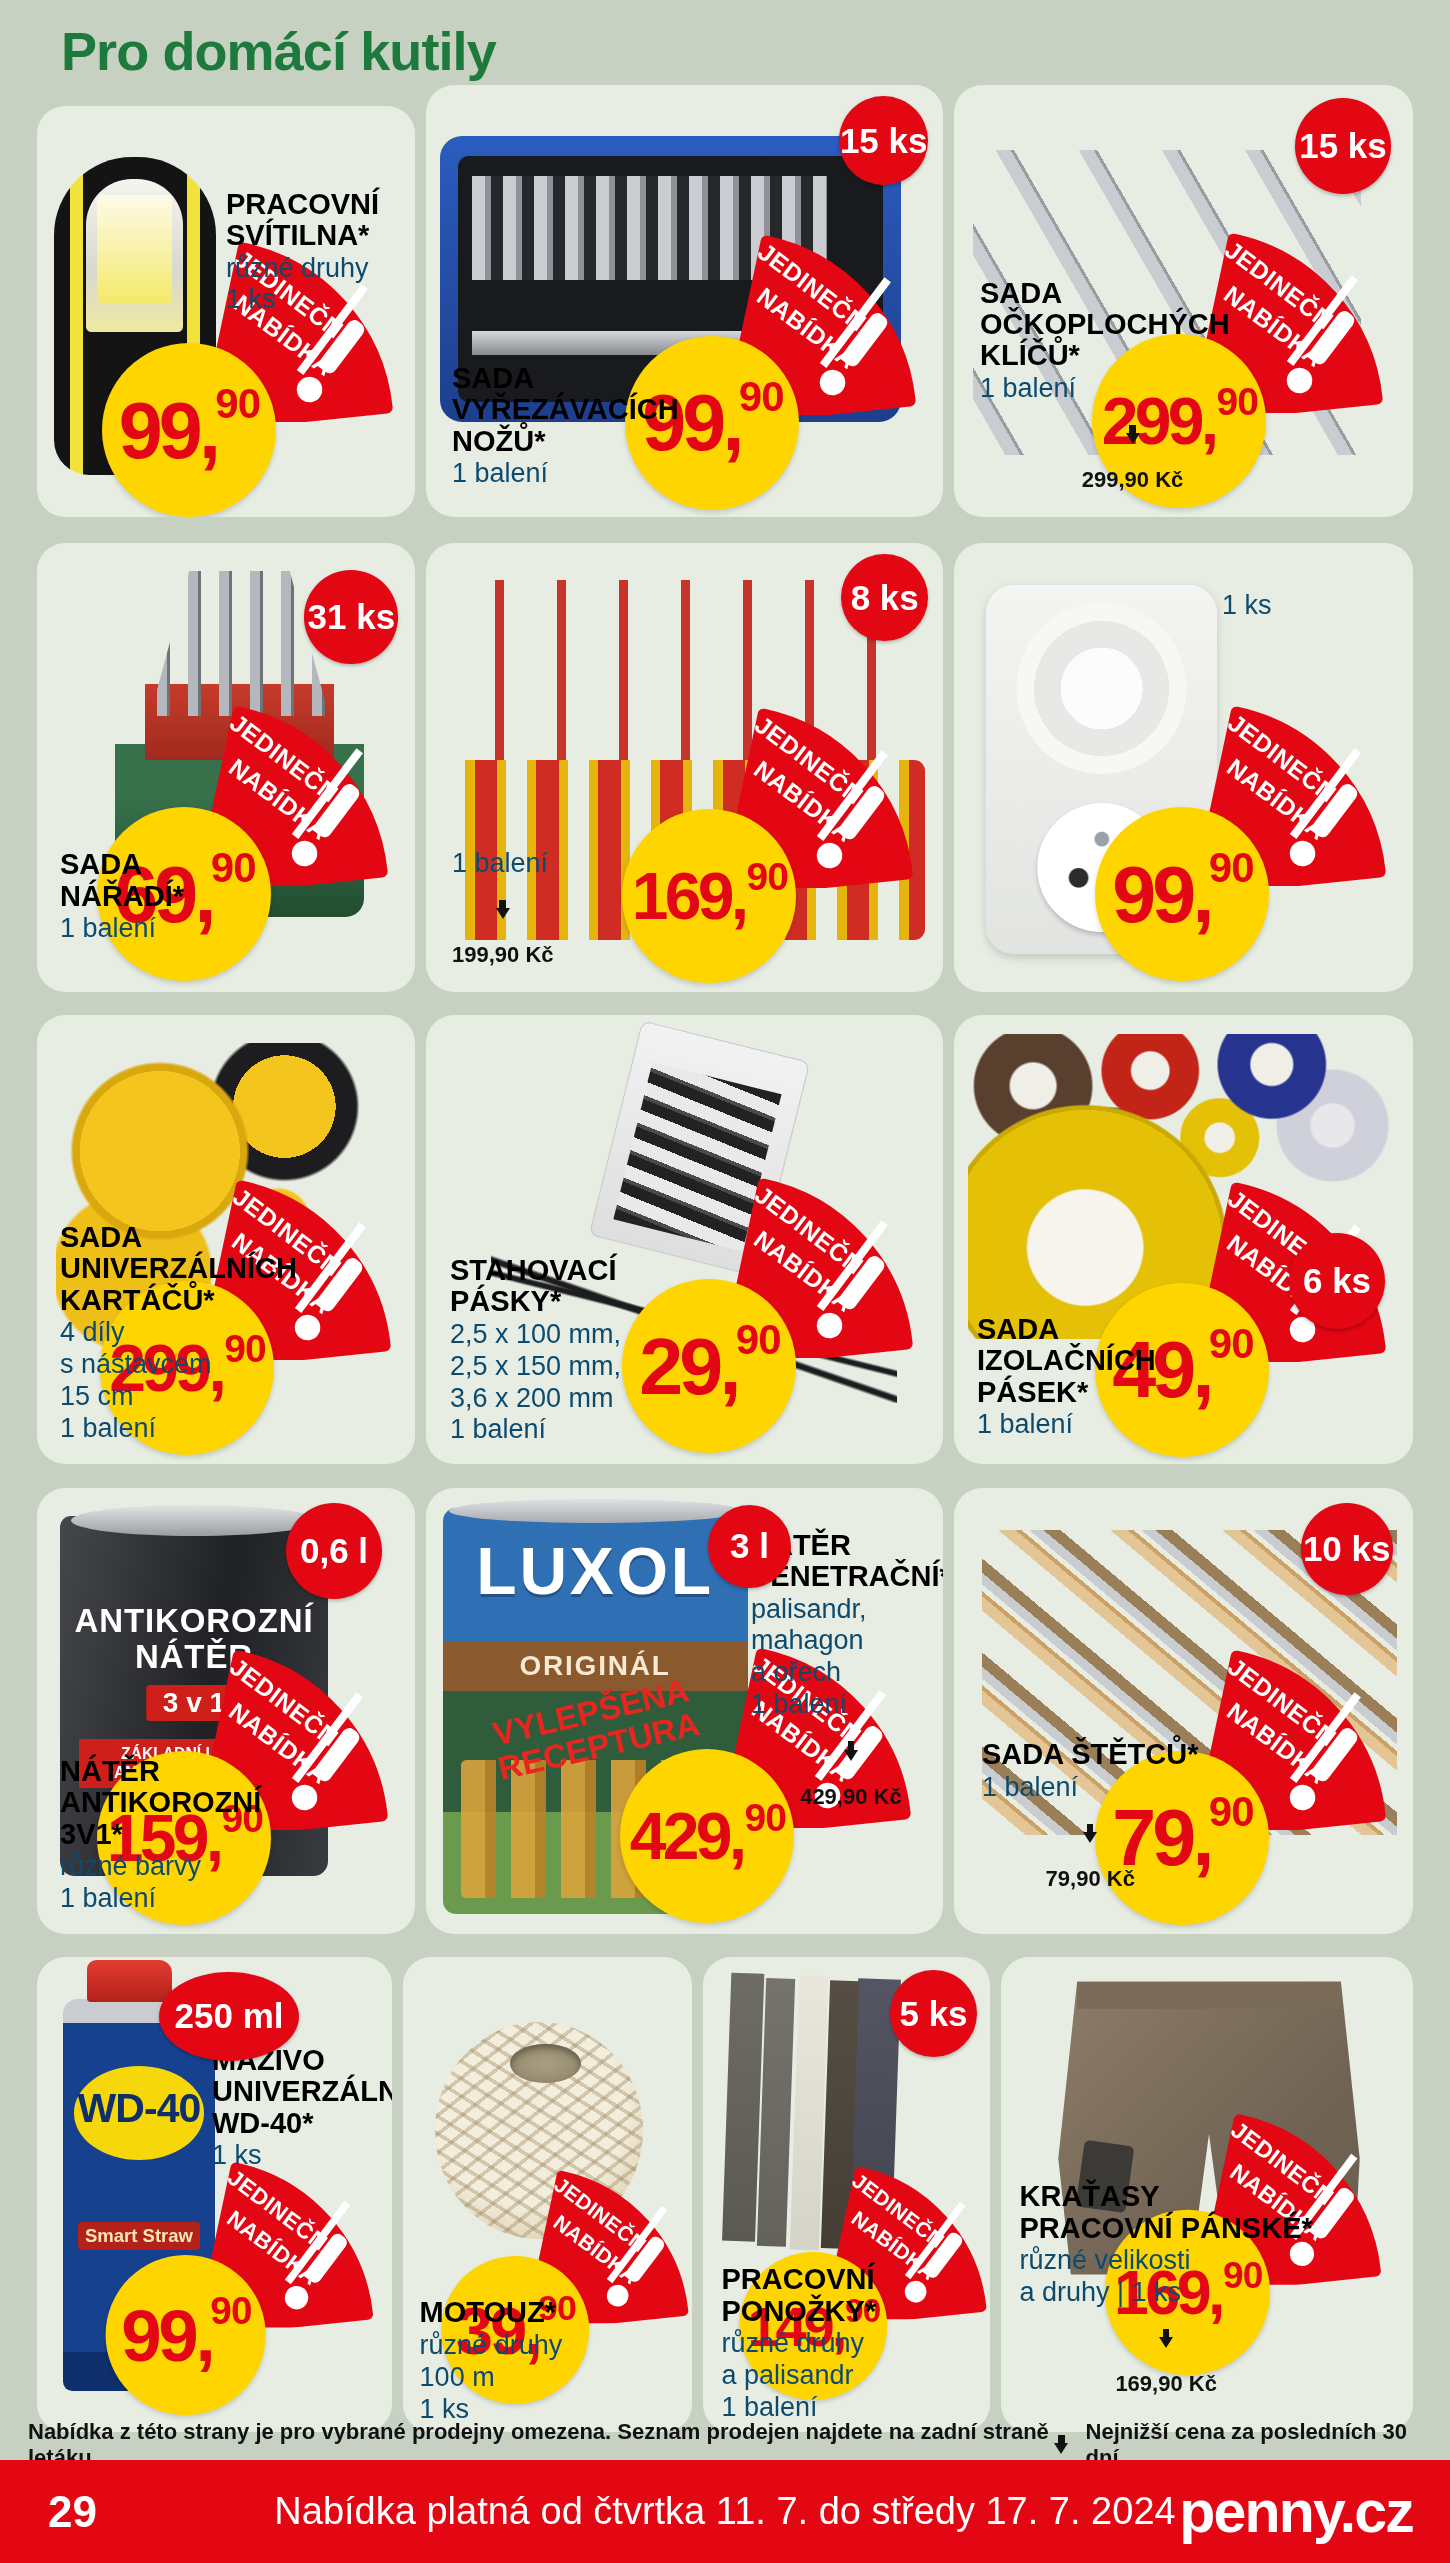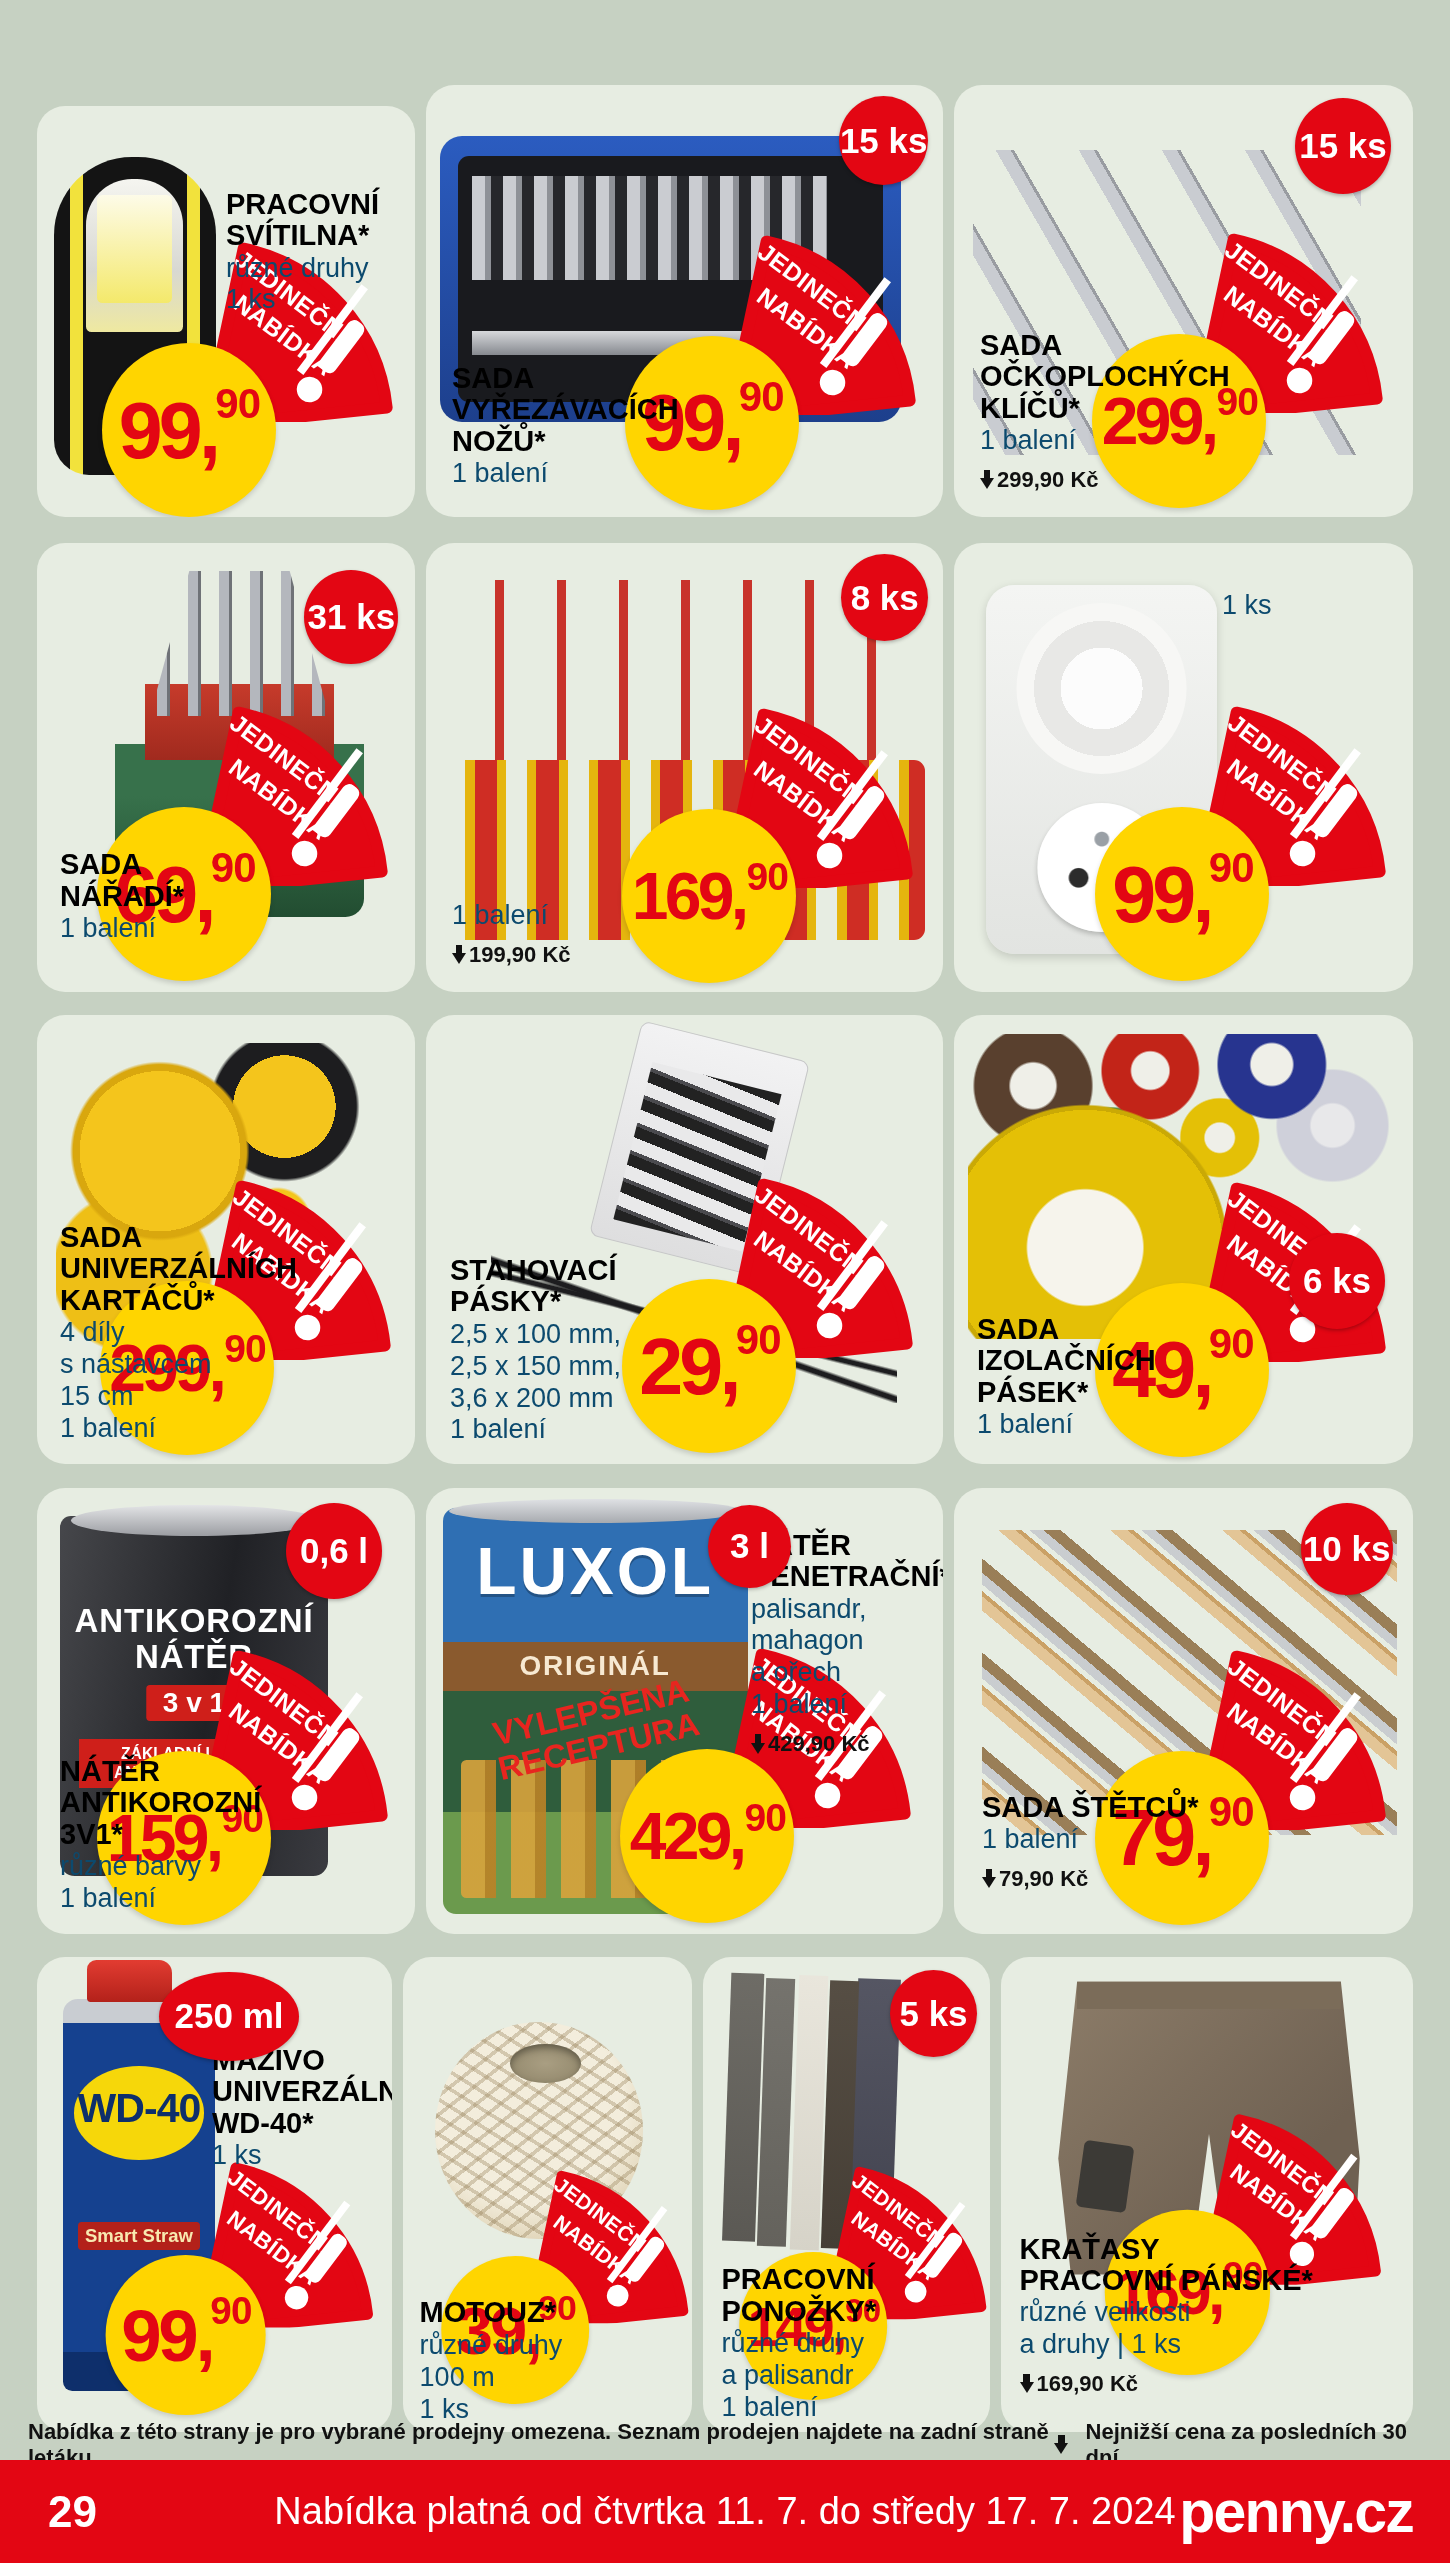--- a/index.html
+++ b/index.html
@@ -12,21 +12,21 @@
   .photo{position:absolute;}
   .pt{position:absolute;z-index:2;}
   
   .qty{position:absolute;background:#e30613;color:#fff;font-weight:800;font-size:35px;
        display:flex;align-items:center;justify-content:center;border-radius:50%;z-index:6;
        box-shadow:0 1.8px 3.7px rgba(0,0,0,.25);white-space:nowrap;}
   
   .info{position:absolute;z-index:5;max-width:305px;}
   .pname div{font-weight:800;font-size:29px;line-height:1.08;color:#000;}
   .pdetails div{font-size:27px;line-height:1.15;color:#0c4a6e;margin-top:0.9px;}
-  .pprev{display:flex;align-items:center;gap:3px;margin-top:11px;font-size:22px;font-weight:600;}
+  .pprev{display:flex;align-items:center;gap:22px;margin-top:21px;font-size:22px;font-weight:600;flex-direction:column;}
   .dArrow{display:inline-block;position:relative;width:14px;height:20.3px;}
   .dArrow::before{content:"";position:absolute;left:3.7px;top:0;width:6.5px;height:10.2px;background:#111;}
   .dArrow::after{content:"";position:absolute;left:0;top:8.3px;border-left:7px solid transparent;
       border-right:7px solid transparent;border-top:11px solid #111;}
   
   .pricewrap{position:absolute;width:295px;height:277px;z-index:4;}
   .ribbon{position:absolute;top:0;right:0;width:196px;height:182px;}
   .rtext{font-size:27px;font-weight:800;fill:#fff;letter-spacing:.5px;
          font-family:"Liberation Sans",sans-serif;}
   .circle{position:absolute;left:0;bottom:0;width:174px;height:174px;border-radius:50%;
@@ -134,20 +134,21 @@
       transform:rotate(2deg);}
   .ph-shorts{background:linear-gradient(135deg,#8d7d69,#6f6152 70%);
       clip-path:polygon(8% 2%,92% 2%,98% 60%,96% 98%,56% 98%,50% 52%,44% 98%,6% 98%,2% 60%);}
   .ph-shorts::before{content:"";position:absolute;top:2%;left:8%;right:8%;height:9%;background:#7b6c59;}
   .ph-shorts::after{content:"";position:absolute;left:9%;top:55%;width:16%;height:22%;background:#3c3a36;border-radius:5.5px;transform:rotate(8deg);}
 </style>
 </head>
 <body>
 
 <div class="page">
+  <div class="page-title">Pro domácí kutily</div>
   <div id="cards">
   <section class="card" style="left: 37px; top: 106px; width: 378px; height: 411px;">
     <div class="photo ph-flashlight" style="left: 16.6px; top: 51px; width: 162px; height: 318px;"></div>
 
     <div class="info" style="left: 189px; top: 83px;">
       <div class="pname">
             <div>PRACOVNÍ</div>
             <div>SVÍTILNA*</div>
           </div>
       <div class="pdetails">

